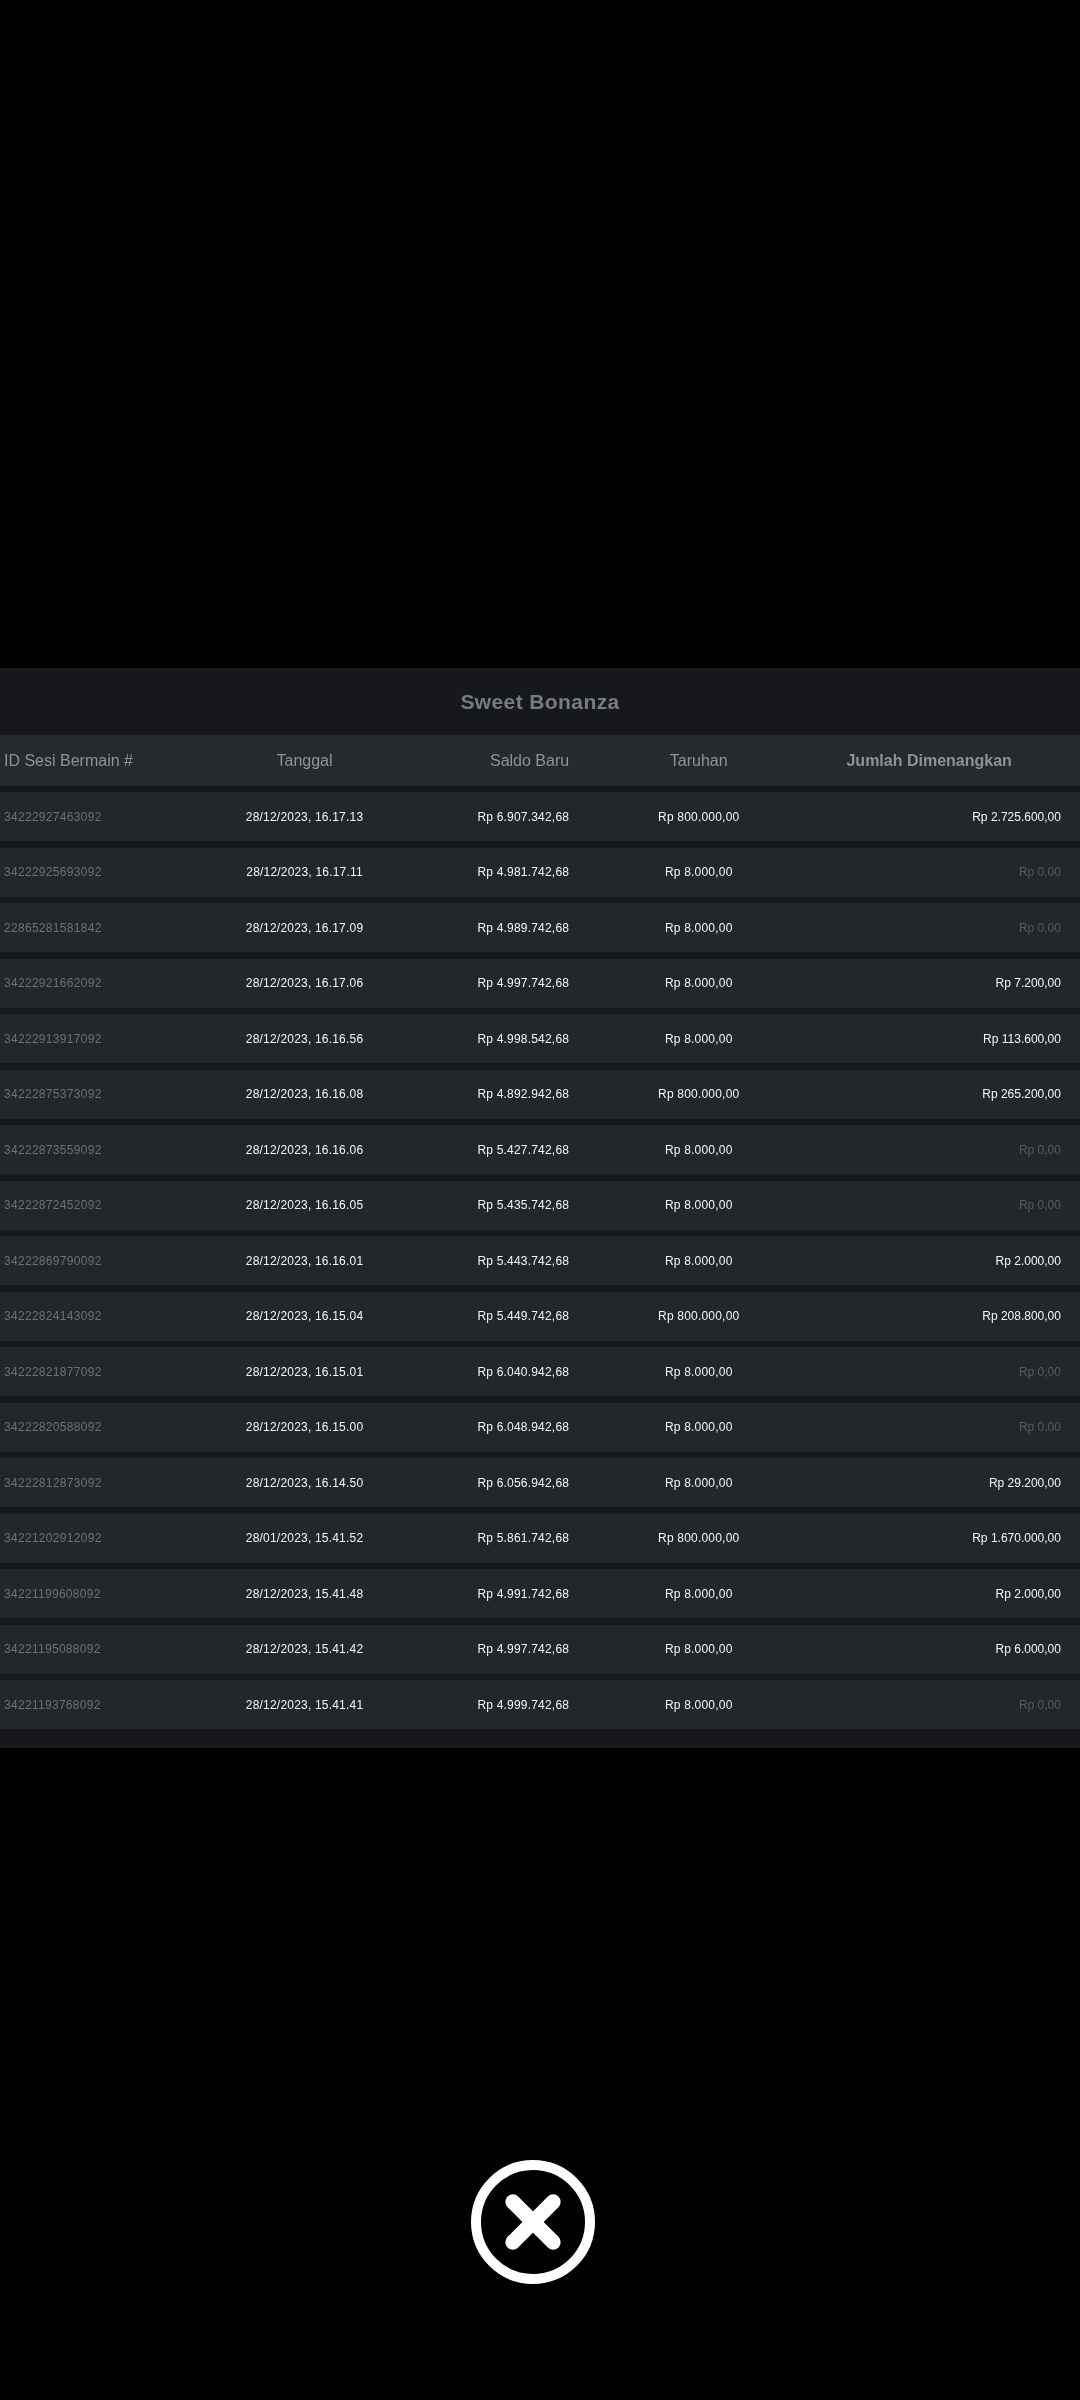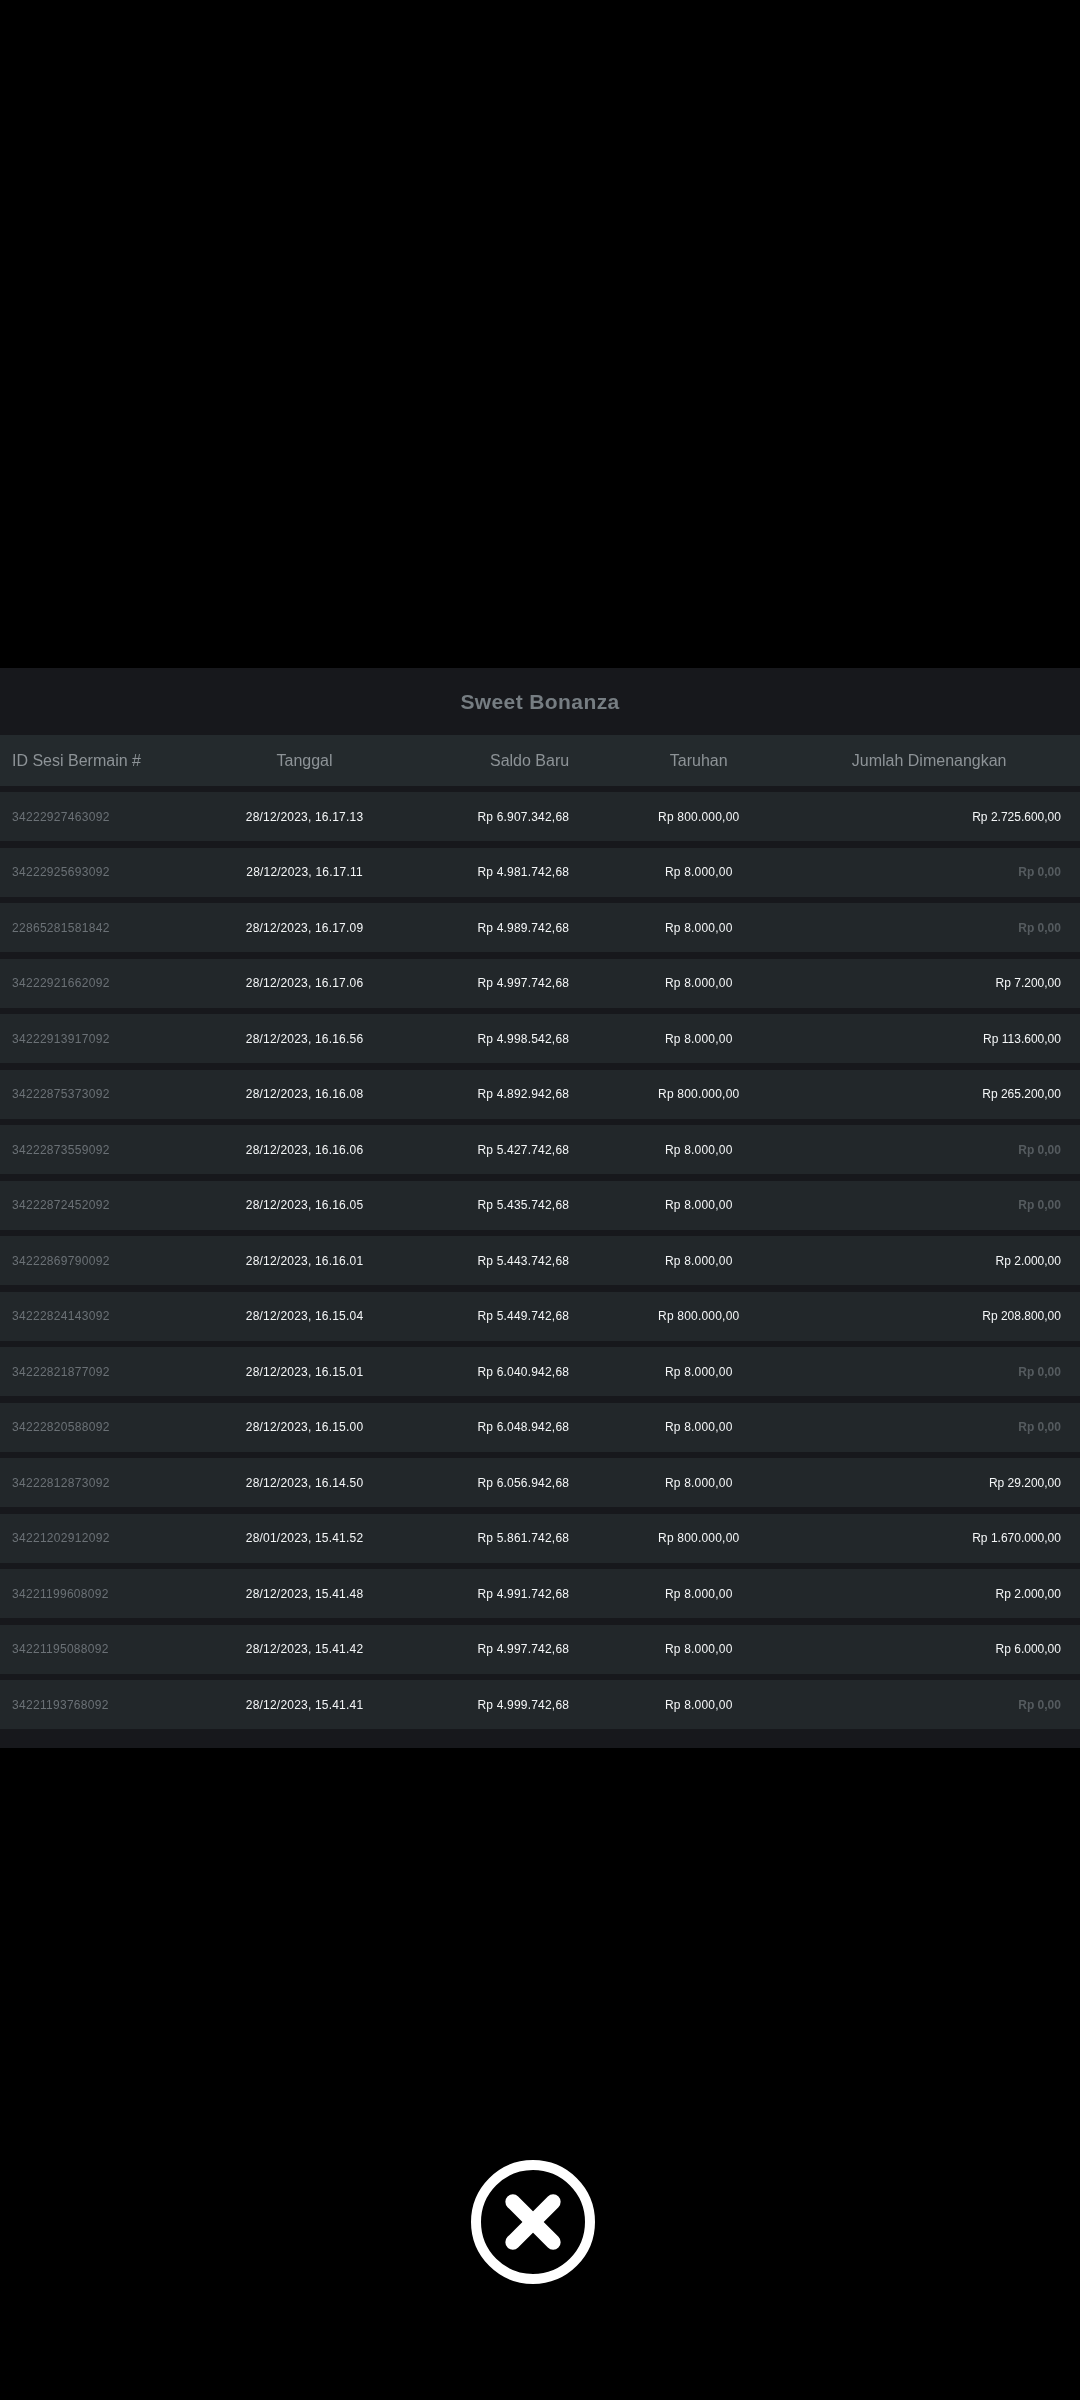--- a/index.html
+++ b/index.html
@@ -46,40 +46,40 @@
     font-weight: 500;
   }
 
   .t-data {
     height: 49px;
     background: var(--row-bg, #22272a);
     margin-bottom: 6.5px;
     font-size: 12px;
   }
 
-  .c1 { width: 15.7%; text-align: left; padding-left: 12px; }
+  .c1 { width: 15.7%; text-align: left; padding-left: 4px; }
   .c2 { width: 25%;   text-align: center; }
   .c3 { width: 12%;   text-align: right; white-space: nowrap; }
   .c4 { width: 24%;   text-align: center; }
   .c5 { width: 23.3%; text-align: right; padding-right: 19px; }
 
-  .t-head .c5 { text-align: center; padding-right: 50px; }
+  .t-head .c5 { text-align: center; padding-right: 50px; font-weight: bold; }
 
   .cell-id {
     color: var(--id-color, #6b7176);
     font-weight: 400;
     letter-spacing: 0.3px;
   }
   .cell-strong {
     color: var(--text-bright, #f4f6f7);
     font-weight: 400;
     letter-spacing: 0.2px;
   }
   .cell-win { font-weight: 400; color: var(--text-bright, #f4f6f7); }
-  .cell-win.muted { color: var(--zero-color, #555b5f); font-weight: 700; }
+  .cell-win.muted { color: var(--zero-color, #555b5f); font-weight: 400; }
 
   .close-btn {
     position: absolute;
     left: 471px; top: 2160px;
     width: 124px; height: 124px;
     border: 10px solid #ffffff;
     border-radius: 50%;
     background: transparent;
     cursor: pointer;
   }

